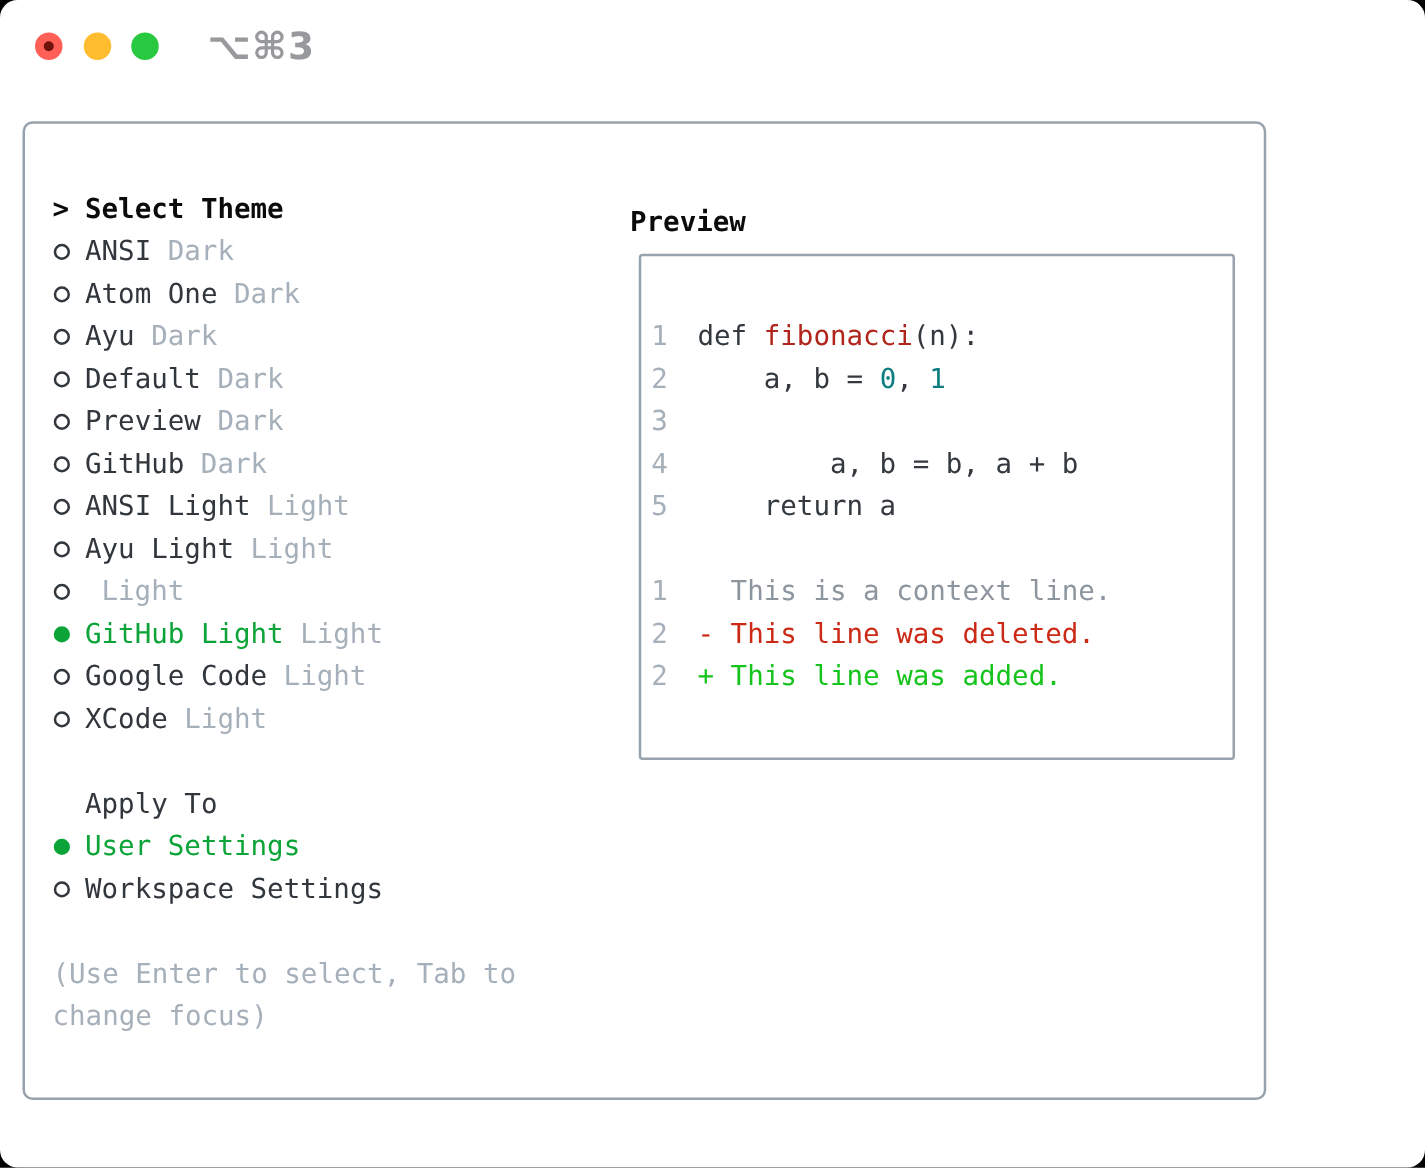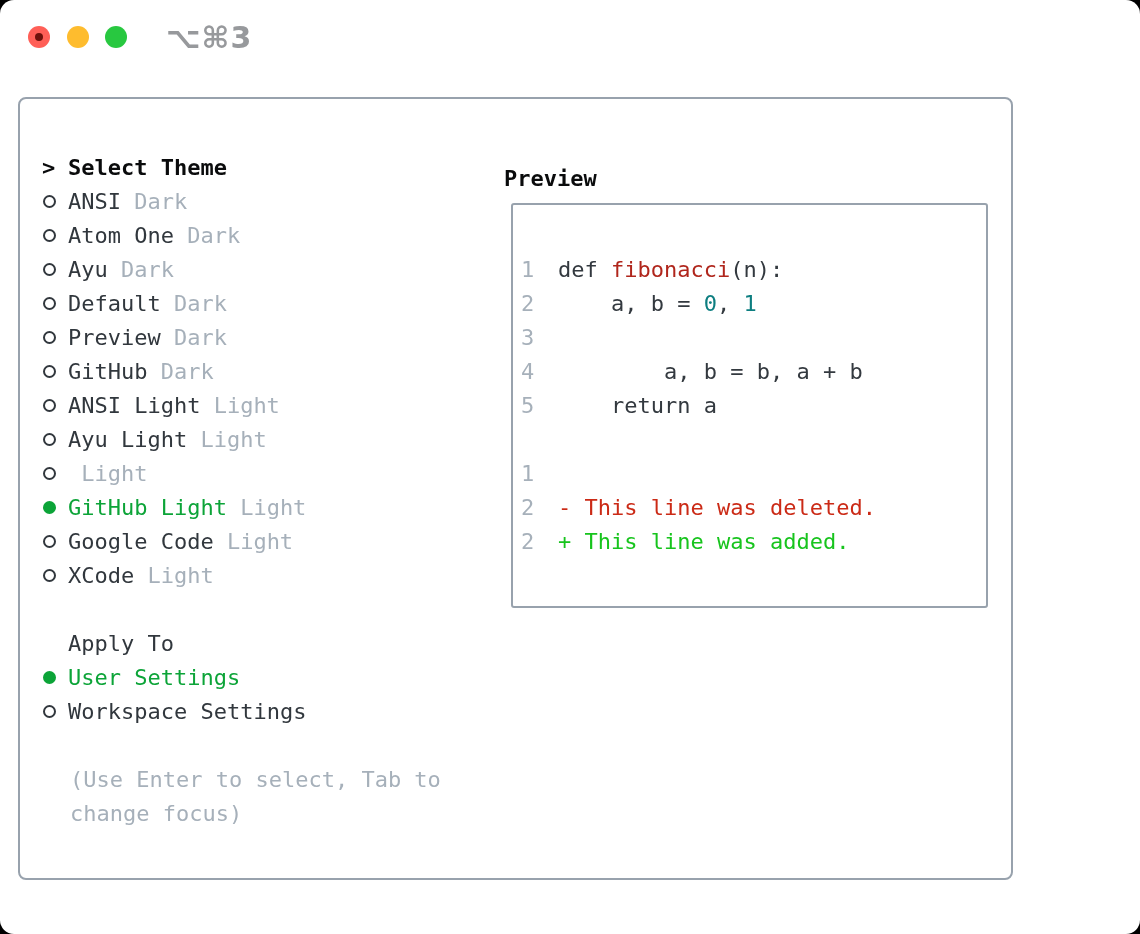--- a/index.html
+++ b/index.html
@@ -39,21 +39,21 @@
     width:13px; height:13px; border-radius:50%; border:2px solid var(--text-dark);
     background:transparent; margin-left:1px;
   }
   .row.selected .radio { background:var(--accent-green); border-color:var(--accent-green); }
   .row.selected .name { color:var(--accent-green); }
   .chevron { color:var(--header-black); font-weight:bold; }
   .hdr { font-weight:bold; color:var(--header-black); }
   .tag { color:var(--muted-gray); }
   .name { color:var(--text-dark); }
   .spacer { height:34px; }
-  .hint { color:var(--muted-gray);margin-left:28px; }
+  .hint { color:var(--muted-gray); }
 
   
   .preview-header {
     position:absolute; left:484px; top:62px; height:34px; display:flex; align-items:center;
     font-size:22px; font-weight:bold; color:var(--header-black);
   }
   .preview-box {
     position:absolute; left:491px; top:104px; width:477px; height:405px;
     border:2px solid var(--border-gray); border-radius:3px; background:#fff;
     padding:47px 8px 48px 8px; overflow:hidden;
@@ -182,21 +182,21 @@
 
   <div class="code-line">
     <span class="lnum">5</span><span class="lcontent"><span class="c-fg">    return a</span></span>
   </div>
 
   <div class="code-line">
     <span class="lnum"></span><span class="lcontent"></span>
   </div>
 
   <div class="code-line">
-    <span class="lnum">1</span>
+    <span class="lnum">1</span><span class="lcontent"><span class="c-context">  This is a context line.</span></span>
   </div>
 
   <div class="code-line">
     <span class="lnum">2</span><span class="lcontent"><span class="c-deleted">- This line was deleted.</span></span>
   </div>
 
   <div class="code-line">
     <span class="lnum">2</span><span class="lcontent"><span class="c-added">+ This line was added.</span></span>
   </div>
 </div>

